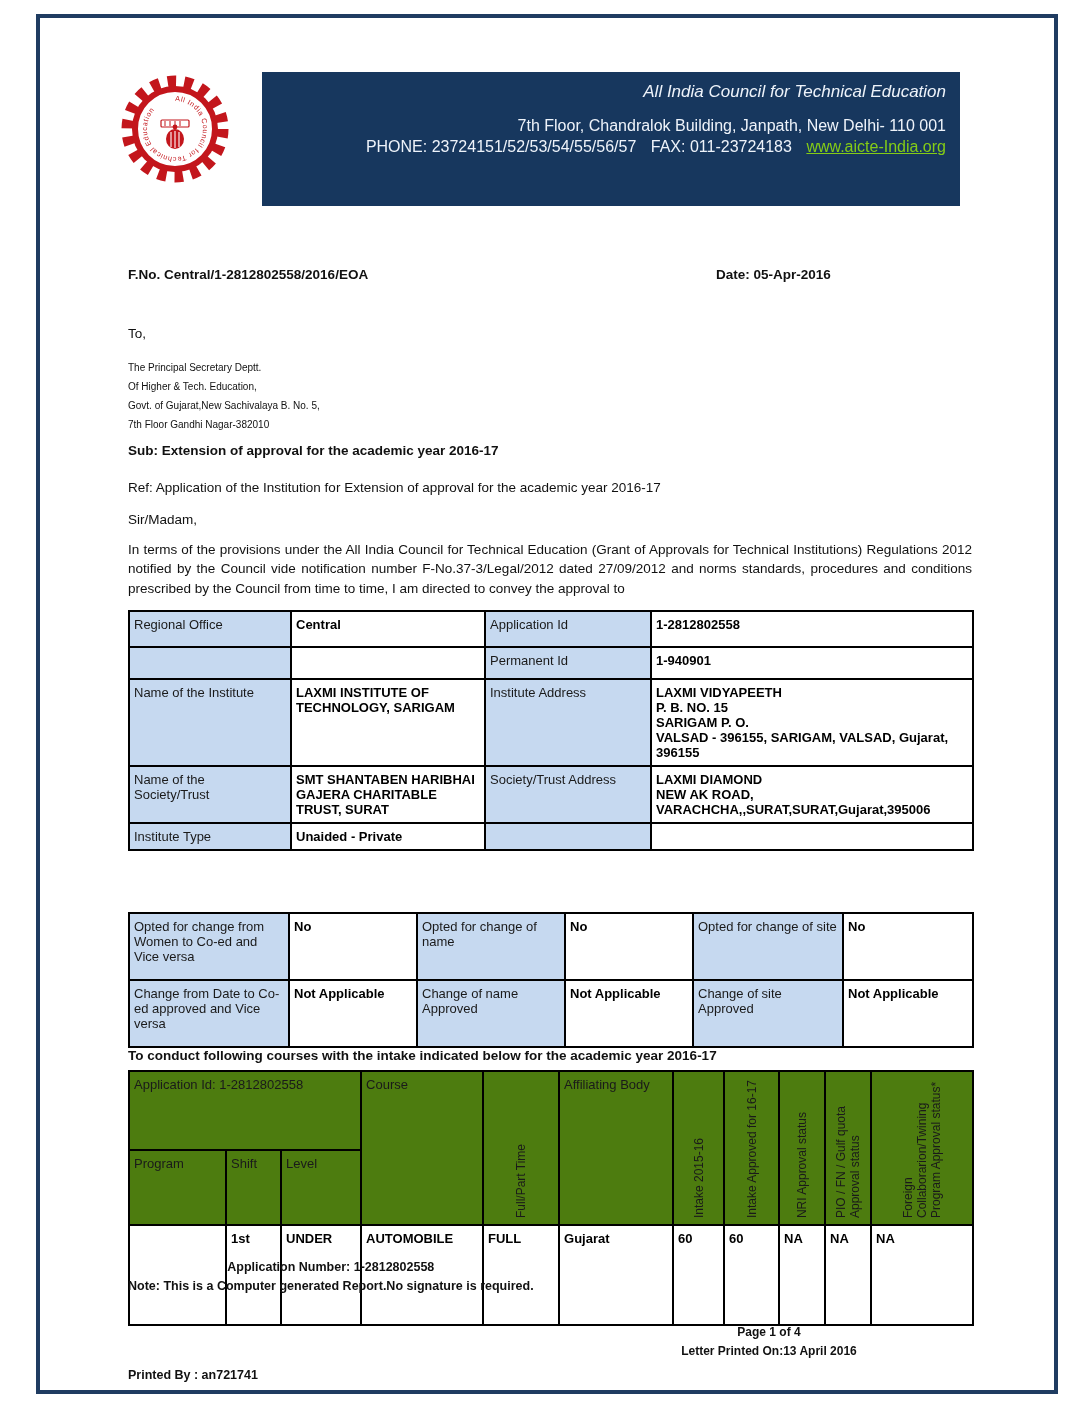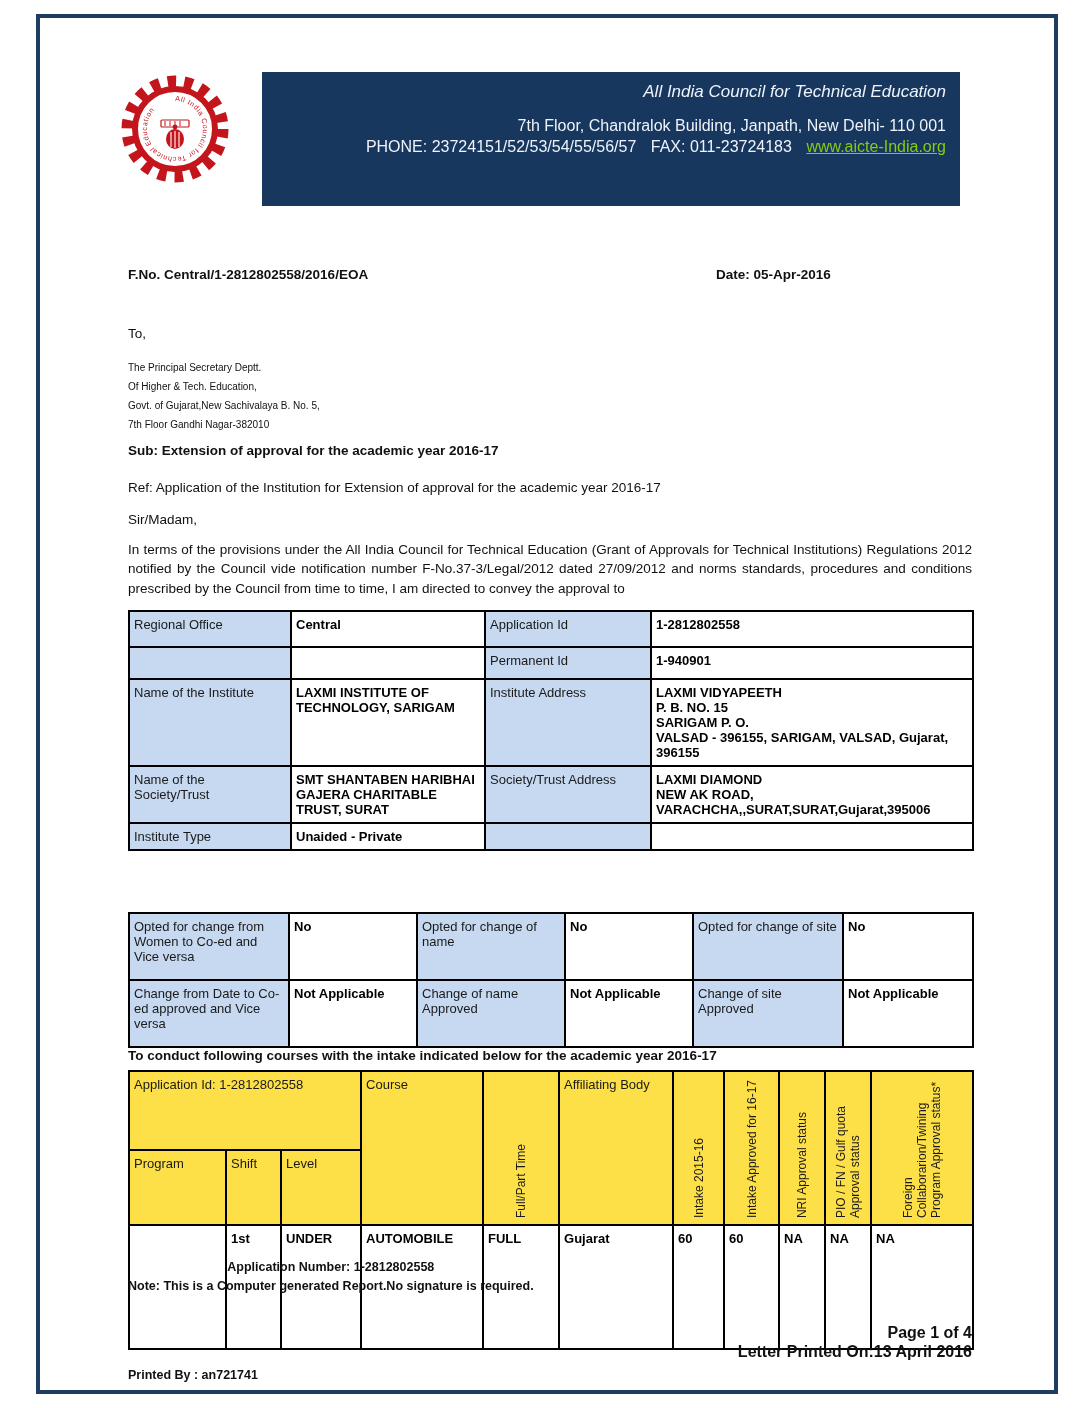--- a/index.html
+++ b/index.html
@@ -42,31 +42,31 @@
   .lab { color:#1a1a1a; white-space:pre-line; }
   
   .t1 { left:128px; top:610px; width:844px; }
   
   .t2 { left:128px; top:870px; width:844px;margin-top:42px; }
   .t2 td { vertical-align:top; }
   
   .courses-line { left:128px; top:1048px; font-weight:700; font-size:13.5px; }
   .t3 { left:128px; top:1070px; width:844px; }
   .t3 td { font-size:13px; }
-  .t3 .hdr { background:#fde047; }
+  .t3 .hdr { background:#4d7c0f; }
   .vcell { vertical-align:bottom; padding:6px 4px; }
   .vtext {
     writing-mode:vertical-rl; transform:rotate(180deg);
     font-size:12px; line-height:14px; max-height:140px;
     white-space:normal; color:#1a1a1a; margin:0 auto;
   }
   .t3 .dval { font-weight:700; color:#000; }
   
   .foot-left { left:128px; top:1258px; font-size:12.5px; font-weight:700; line-height:19px;text-align:center; }
-  .foot-right { left:628px; top:1323px; width:344px; text-align:right; font-size:16px; font-weight:700; line-height:19px; }
+  .foot-right { left:597px; top:1323px; width:344px; text-align:center; font-size:12px; font-weight:700; line-height:19px; }
   .printed-by { left:128px; top:1368px; font-size:12.5px; font-weight:700; }
 </style>
 </head>
 <body>
 
 <div class="frame"></div>
 
 <div class="logo-wrap">
   <svg width="122" height="122" viewBox="0 0 122 122">
     <circle cx="61" cy="61" r="46" fill="none" stroke="#C3161C" stroke-width="15" stroke-dasharray="8.2 7.9"></circle>
@@ -236,21 +236,21 @@
         </td>
     <td class="hdr vcell" rowspan="2">
           <div class="vtext">Foreign Collaborarion/Twining Program Approval status*</div>
         </td>
   </tr>
   <tr style="height:73px">
     <td class="hdr lab">Program</td>
     <td class="hdr lab">Shift</td>
     <td class="hdr lab">Level</td>
   </tr>
-  <tr style="height:124px">
+  <tr style="height:100px">
     <td class="dval"></td>
     <td class="dval">1st</td>
     <td class="dval">UNDER</td>
     <td class="dval">AUTOMOBILE</td>
     <td class="dval">FULL</td>
     <td class="dval">Gujarat</td>
     <td class="dval">60</td>
     <td class="dval">60</td>
     <td class="dval">NA</td>
     <td class="dval">NA</td>

